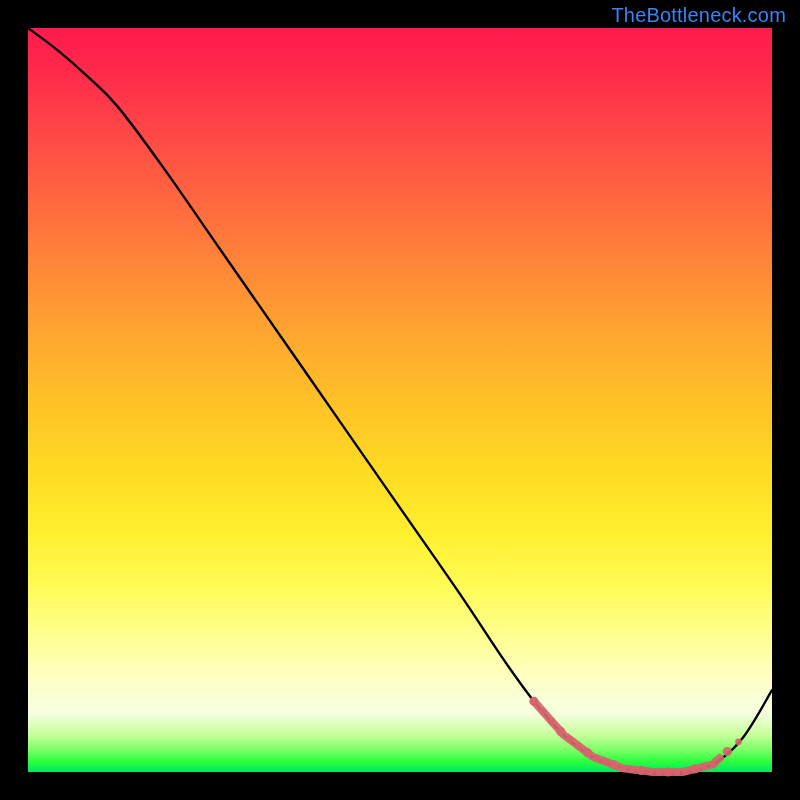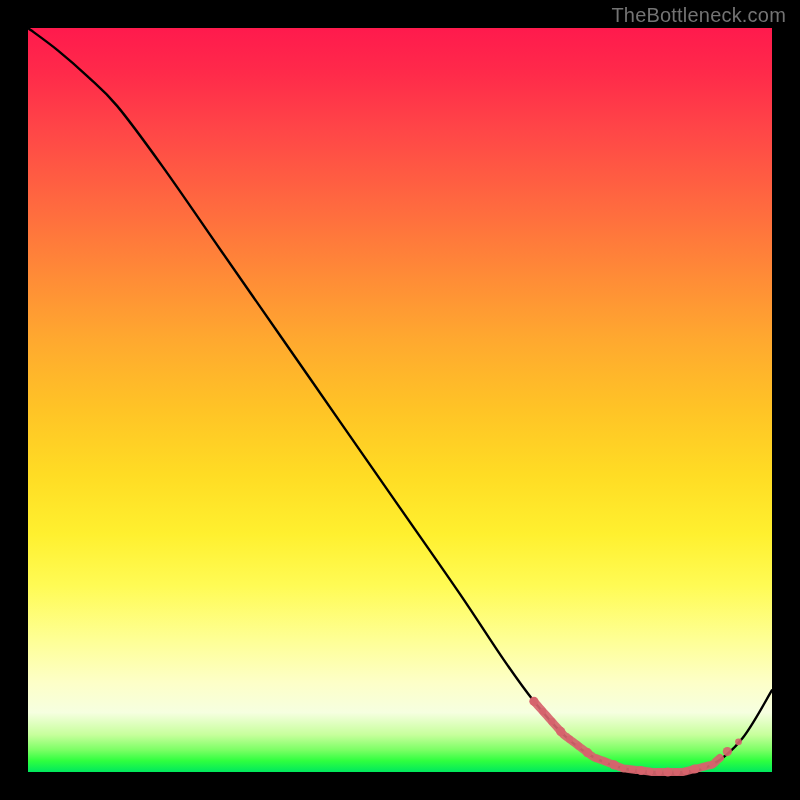--- a/index.html
+++ b/index.html
@@ -9,21 +9,21 @@
     width: 800px;
     height: 800px;
     background: #000;
   }
   .attribution {
     position: absolute;
     top: 4px;
     right: 14px;
     font-family: Arial, Helvetica, sans-serif;
     font-size: 20px;
-    color: #737373;
+    color: #3b82f6;
     letter-spacing: 0.2px;
   }
   .plot-area {
     position: absolute;
     left: 28px;
     top: 28px;
     width: 744px;
     height: 744px;
   }
   .gradient-bg {

